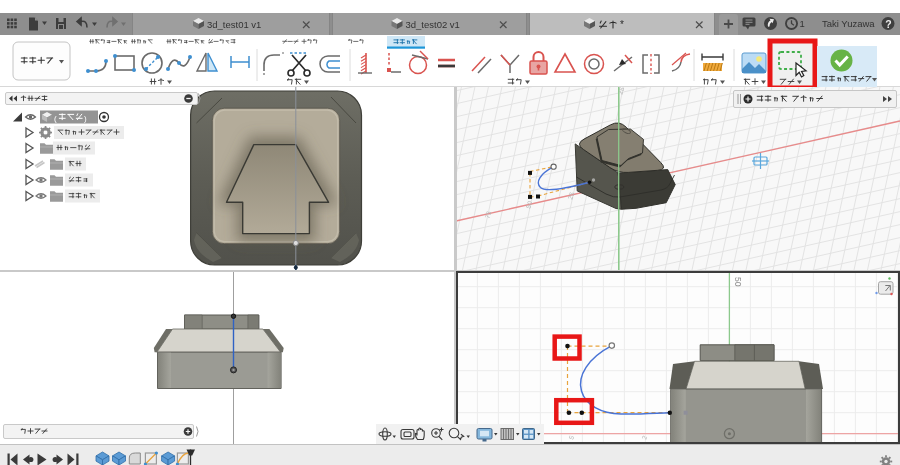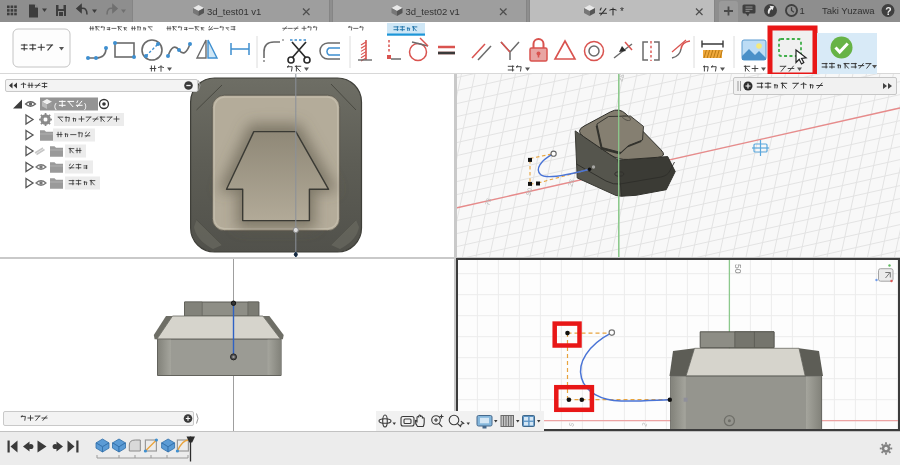--- a/index.html
+++ b/index.html
@@ -1,18 +1,18 @@
 <!DOCTYPE html>
 <html><head><meta charset="utf-8"><style>
 html,body{margin:0;padding:0;width:900px;height:465px;overflow:hidden;background:#fff;
 font-family:"Liberation Sans",sans-serif;}
 *{box-sizing:border-box}
 .abs{position:absolute}
 </style></head><body>
-<div class="abs" style="left:0;top:0;width:900px;height:350px">
+<div class="abs" style="left:0;top:13px;width:900px;height:350px">
 <div class="abs" style="left:0;top:0;width:900px;height:22px;background:#8e8e8e"></div>
 <svg class="abs" style="left:0;top:0" width="900" height="22">
 <g fill="#3d3d3d">
 <rect x="7.0" y="5.5" width="2.6" height="2.6"></rect>
 <rect x="10.6" y="5.5" width="2.6" height="2.6"></rect>
 <rect x="14.2" y="5.5" width="2.6" height="2.6"></rect>
 <rect x="7.0" y="9.1" width="2.6" height="2.6"></rect>
 <rect x="10.6" y="9.1" width="2.6" height="2.6"></rect>
 <rect x="14.2" y="9.1" width="2.6" height="2.6"></rect>
 <rect x="7.0" y="12.7" width="2.6" height="2.6"></rect>

